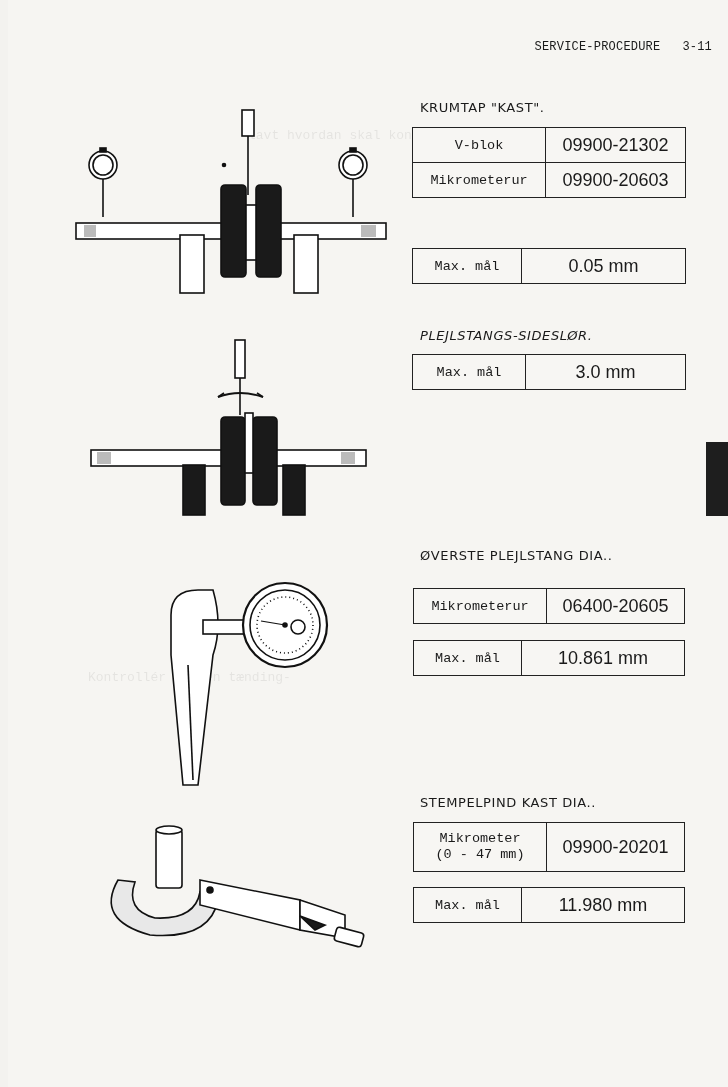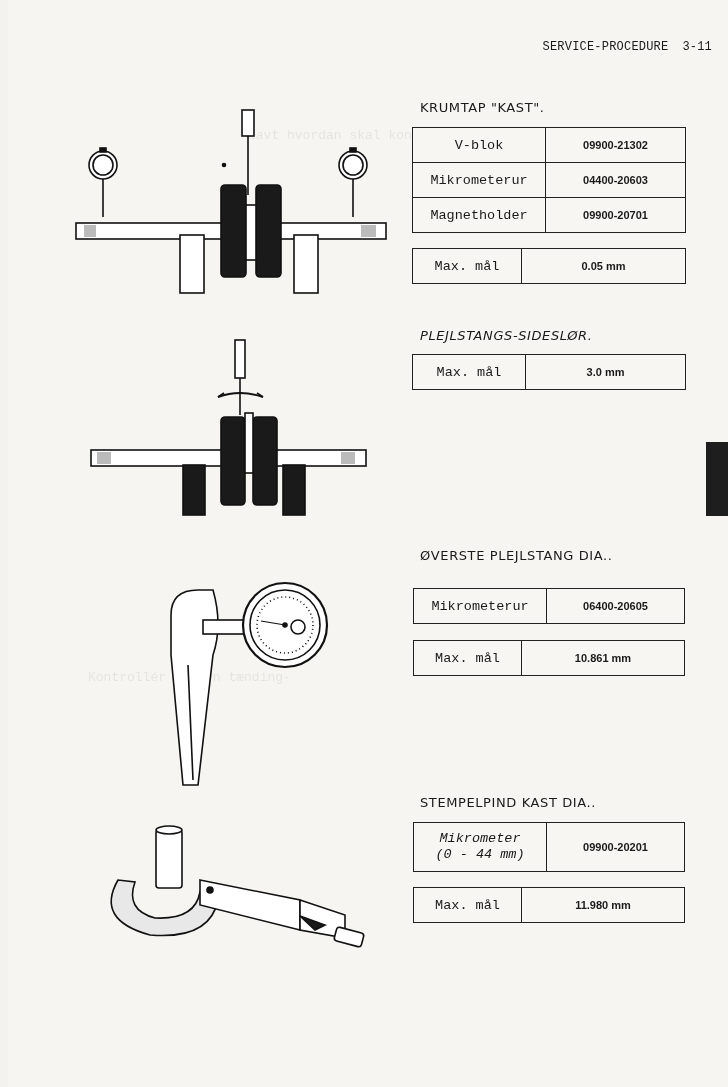--- a/index.html
+++ b/index.html
@@ -1,24 +1,24 @@
 <!DOCTYPE html>
 <html><head>
 <meta charset="utf-8">
 <style>
   html, body { margin: 0; padding: 0; }
   body { width: 728px; height: 1087px; background: #f3f2ef; position: relative; overflow: hidden; font-family: "DejaVu Sans", sans-serif; color: #1a1a1a; }
   .page { position: absolute; left: 8px; top: 0; width: 720px; height: 1087px; background: #f6f5f2; }
   .header { position: absolute; right: 16px; top: 40px; font-family: "Liberation Mono", monospace; font-size: 12px; letter-spacing: 0.2px; }
-  .header span + span { margin-left: 14px; }
+  .header span + span { margin-left: 22px; }
   .heading { position: absolute; left: 412px; font-family: "DejaVu Sans", sans-serif; font-size: 13px; letter-spacing: 0.6px; }
   table.spec { position: absolute; border-collapse: collapse; border: 1.5px solid #222; background: #f7f6f3; }
   table.spec td { border: 1px solid #222; padding: 0; height: 34px; text-align: center; vertical-align: middle; margin-left: 47px; }
   td.lbl { font-family: "Liberation Mono", monospace; font-size: 13.5px; }
-  td.val { font-family: "Liberation Sans", sans-serif; font-size: 11px; font-weight: bold; }
+  td.val { font-family: "Liberation Sans", sans-serif; font-size: 18px; font-weight: normal; }
   .fig { position: absolute; }
   .tab-marker { position: absolute; right: 0; top: 442px; width: 22px; height: 74px; background: #1e1e1e; }
   .ghost { position: absolute; color: rgba(0,0,0,0.07); font-family: "Liberation Mono", monospace; font-size: 13px; }
 </style>
 </head>
 <body>
 
 <div class="page">
 
   <div class="ghost" style="left:240px;top:128px;">lavt hvordan skal kontrolleres</div>
@@ -32,25 +32,21 @@
 
   <div class="heading" style="top:100px;">KRUMTAP "KAST".</div>
   <table class="spec" style="left:404px;top:127px;width:274px;">
     <tbody>
         <tr>
       <td class="lbl" style="width:132px;">V-blok</td>
       <td class="val">09900-21302</td>
     </tr>
     <tr>
       <td class="lbl">Mikrometerur</td>
-      <td class="val">04400-20603</td>
-    </tr>
-    <tr>
-      <td class="lbl">Magnetholder</td>
-      <td class="val">09900-20701</td>
+      <td class="val">09900-20603</td>
     </tr>
   </tbody>
     </table>
   <table class="spec" style="left:404px;top:248px;width:274px;">
     <tbody>
         <tr>
       <td class="lbl" style="width:108px;">Max. mål</td>
       <td class="val">0.05 mm</td>
     </tr>
   </tbody>
@@ -81,23 +77,23 @@
       <td class="lbl" style="width:107px;">Max. mål</td>
       <td class="val">10.861 mm</td>
     </tr>
   </tbody>
     </table>
 
   <div class="heading" style="top:795px;">STEMPELPIND KAST DIA..</div>
   <table class="spec" style="left:405px;top:822px;width:272px;">
     <tbody>
         <tr>
-      <td class="lbl" style="width:132px;height:48px;line-height:16px;font-style:italic;">
+      <td class="lbl" style="width:132px;height:48px;line-height:16px;">
         <div>Mikrometer</div>
-        <div>(0 - 44 mm)</div>
+        <div>(0 - 47 mm)</div>
       </td>
       <td class="val">09900-20201</td>
     </tr>
   </tbody>
     </table>
   <table class="spec" style="left:405px;top:887px;width:272px;">
     <tbody>
         <tr>
       <td class="lbl" style="width:107px;">Max. mål</td>
       <td class="val">11.980 mm</td>

